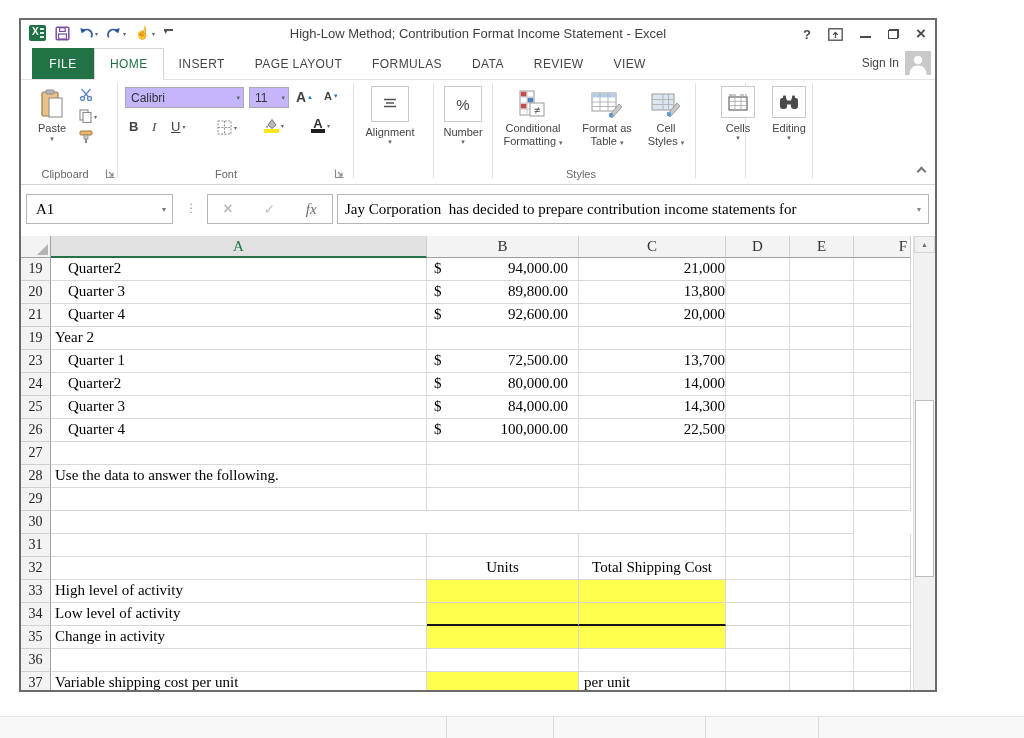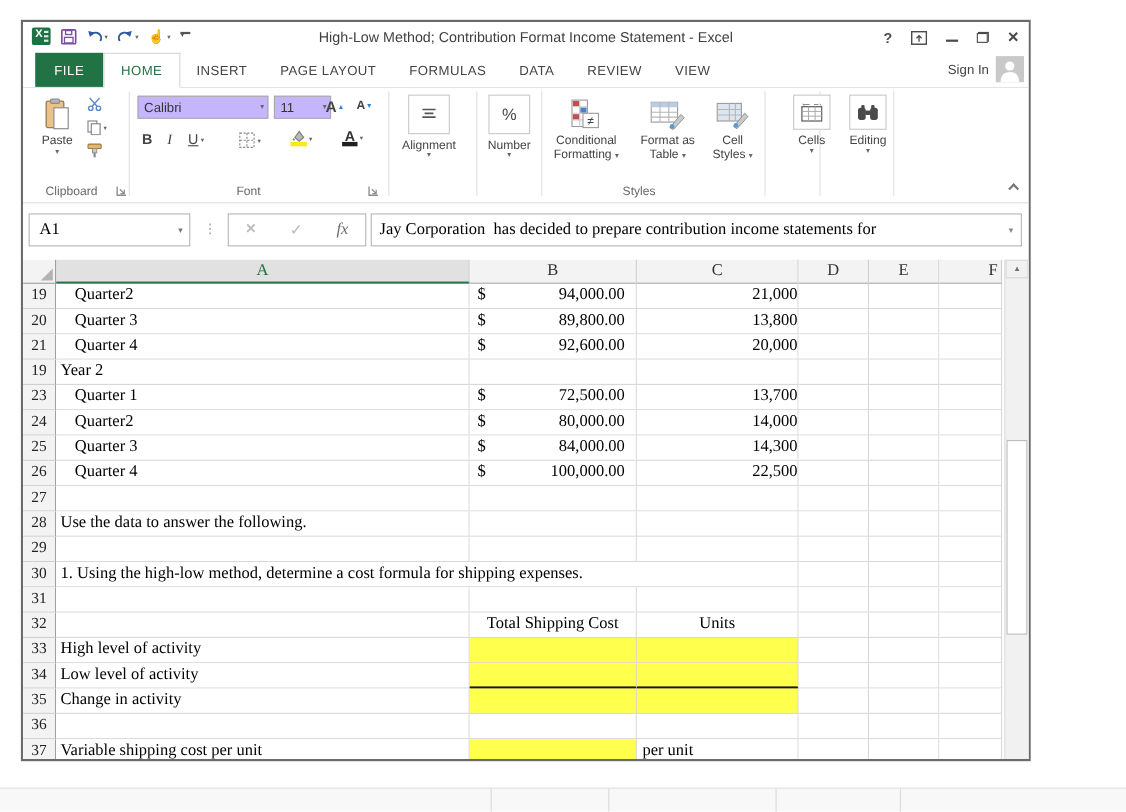--- a/index.html
+++ b/index.html
@@ -261,21 +261,21 @@
         <svg width="11" height="11" viewBox="0 0 11 11">
             <path d="M1.5 1.5 V9.5 H9.5" fill="none" stroke="#8a8a8a" stroke-width="1.2"></path>
             <path d="M4 4 L8 8 M8 4.5 V8 H4.5" fill="none" stroke="#8a8a8a" stroke-width="1.1"></path>
           </svg>
       </span>
 
       <div class="combo" style="left:104px;top:7px;width:119px">
         <span>Calibri</span>
         <span class="caret">▾</span>
       </div>
-      <div class="combo" style="left:228px;top:7px;width:52px">
+      <div class="combo" style="left:228px;top:7px;width:40px">
         <span>11</span>
         <span class="caret">▾</span>
       </div>
       <span class="sbtn" style="left:275px;top:9px">
           <b class="ga">A</b>
           <span class="tri up">▴</span>
         </span>
       <span class="sbtn" style="left:303px;top:10px">
           <b class="ga sm">A</b>
           <span class="tri dn">▾</span>
@@ -556,39 +556,38 @@
             <div class="cell rowhdr">29</div>
             <div class="cell acell"></div>
             <div class="cell bcell"></div>
             <div class="cell ccell"></div>
             <div class="cell"></div>
             <div class="cell"></div>
             <div class="cell"></div>
           </div>
           <div class="grid-row spanrow">
             <div class="cell rowhdr">30</div>
-            <div class="cell acell span3">1. Using the high-low method, determine a cost formula for shipping expenses.</div>
             <div class="cell"></div>
             <div class="cell"></div>
             <div class="cell"></div>
           </div>
           <div class="grid-row">
             <div class="cell rowhdr">31</div>
             <div class="cell acell"></div>
             <div class="cell bcell"></div>
             <div class="cell ccell"></div>
             <div class="cell"></div>
             <div class="cell"></div>
             <div class="cell"></div>
           </div>
           <div class="grid-row">
             <div class="cell rowhdr">32</div>
             <div class="cell acell"></div>
+            <div class="cell ccell ctr">Units</div>
             <div class="cell bcell ctr">Total Shipping Cost</div>
-            <div class="cell ccell ctr">Units</div>
             <div class="cell"></div>
             <div class="cell"></div>
             <div class="cell"></div>
           </div>
           <div class="grid-row">
             <div class="cell rowhdr">33</div>
             <div class="cell acell">High level of activity</div>
             <div class="cell bcell yellow"></div>
             <div class="cell ccell yellow"></div>
             <div class="cell"></div>

